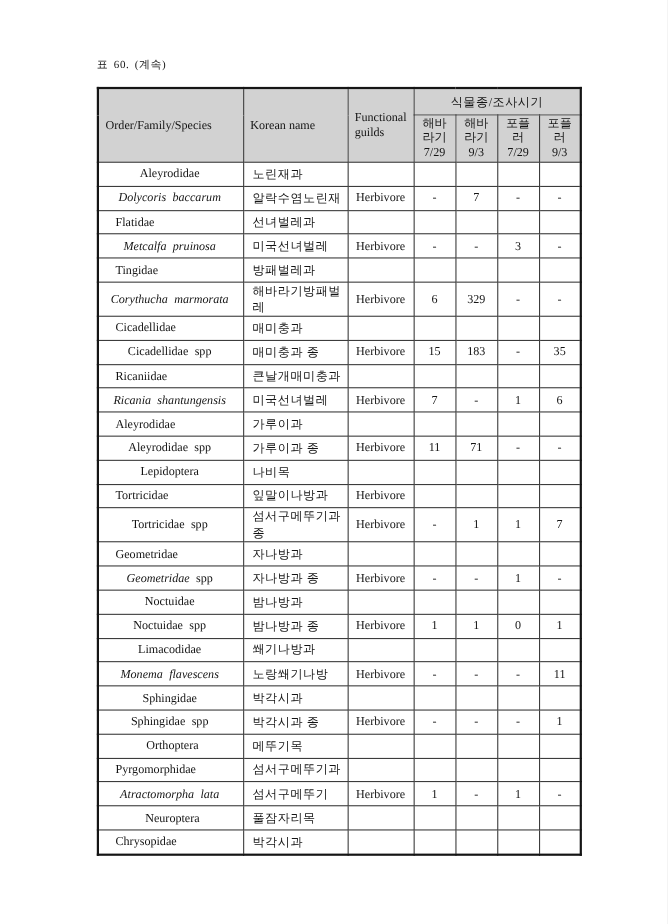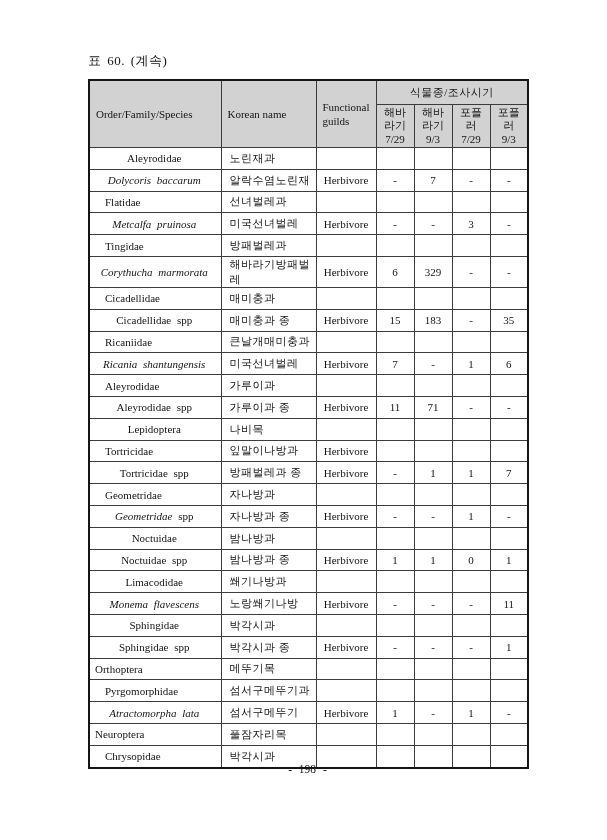--- a/index.html
+++ b/index.html
@@ -6,21 +6,21 @@
   .page{
     position:relative;
     width:607px;height:840px;
     background:#ffffff;
     font-family:"Liberation Serif","DejaVu Serif",serif;
     color:#141414;
     overflow:hidden;
   }
   .doc-title{
     position:absolute;left:88px;top:52px;
-    font-size:13px;letter-spacing:.5px;word-spacing:2px;
+    font-size:10px;letter-spacing:.5px;word-spacing:2px;
   }
   table.data-table{
     position:absolute;left:88px;top:79px;
     width:439px;
     border-collapse:collapse;table-layout:fixed;
     border:2px solid #151515;
   }
   .data-table th,.data-table td{
     border:1px solid #3c3c3c;
     font-size:11px;
@@ -31,21 +31,21 @@
     background:var(--header-bg,#d2d2d2);
     font-weight:normal;
     vertical-align:middle;
   }
   th.hleft{text-align:left;padding-left:6px;}
   th.group{height:23px;text-align:center;letter-spacing:.5px;}
   th.sub{height:42px;text-align:center;white-space:pre-line;line-height:13.5px;}
   th.pre{white-space:pre-line;line-height:14px;}
   .data-table td{height:20.8px;vertical-align:middle;}
   td.c1{padding-right:2px;}
-  td.c1.left{text-align:left;padding-left:5px;}
+  td.c1.left{text-align:center;padding-left:5px;}
   td.c1.indent{text-align:left;padding-left:15px;}
   td.c1.center{text-align:center;}
   td.c2{text-align:left;padding-left:8px;letter-spacing:.5px;}
   td.guild{text-align:center;}
   td.val{text-align:center;}
   .it{font-style:italic;}
   td.c1 span{word-spacing:3px;}
   .page-number{
     position:absolute;left:88px;top:763px;width:439px;
     text-align:center;font-size:11.5px;word-spacing:4px;
@@ -213,21 +213,21 @@
           <td class="c1 indent"><span>Tortricidae</span></td>
           <td class="c2">잎말이나방과</td>
           <td class="guild">Herbivore</td>
           <td class="val"></td>
           <td class="val"></td>
           <td class="val"></td>
           <td class="val"></td>
         </tr>
         <tr>
           <td class="c1 center"><span>Tortricidae spp</span></td>
-          <td class="c2">방패벌레과 종</td>
+          <td class="c2">섬서구메뚜기과 종</td>
           <td class="guild">Herbivore</td>
           <td class="val">-</td>
           <td class="val">1</td>
           <td class="val">1</td>
           <td class="val">7</td>
         </tr>
         <tr>
           <td class="c1 indent"><span>Geometridae</span></td>
           <td class="c2">자나방과</td>
           <td class="guild"></td>
@@ -340,15 +340,14 @@
           <td class="c2">박각시과</td>
           <td class="guild"></td>
           <td class="val"></td>
           <td class="val"></td>
           <td class="val"></td>
           <td class="val"></td>
         </tr>
       </tbody>
   </table>
 
-  <div class="page-number">- 198 -</div>
 
 </div>
 
 </body></html>

